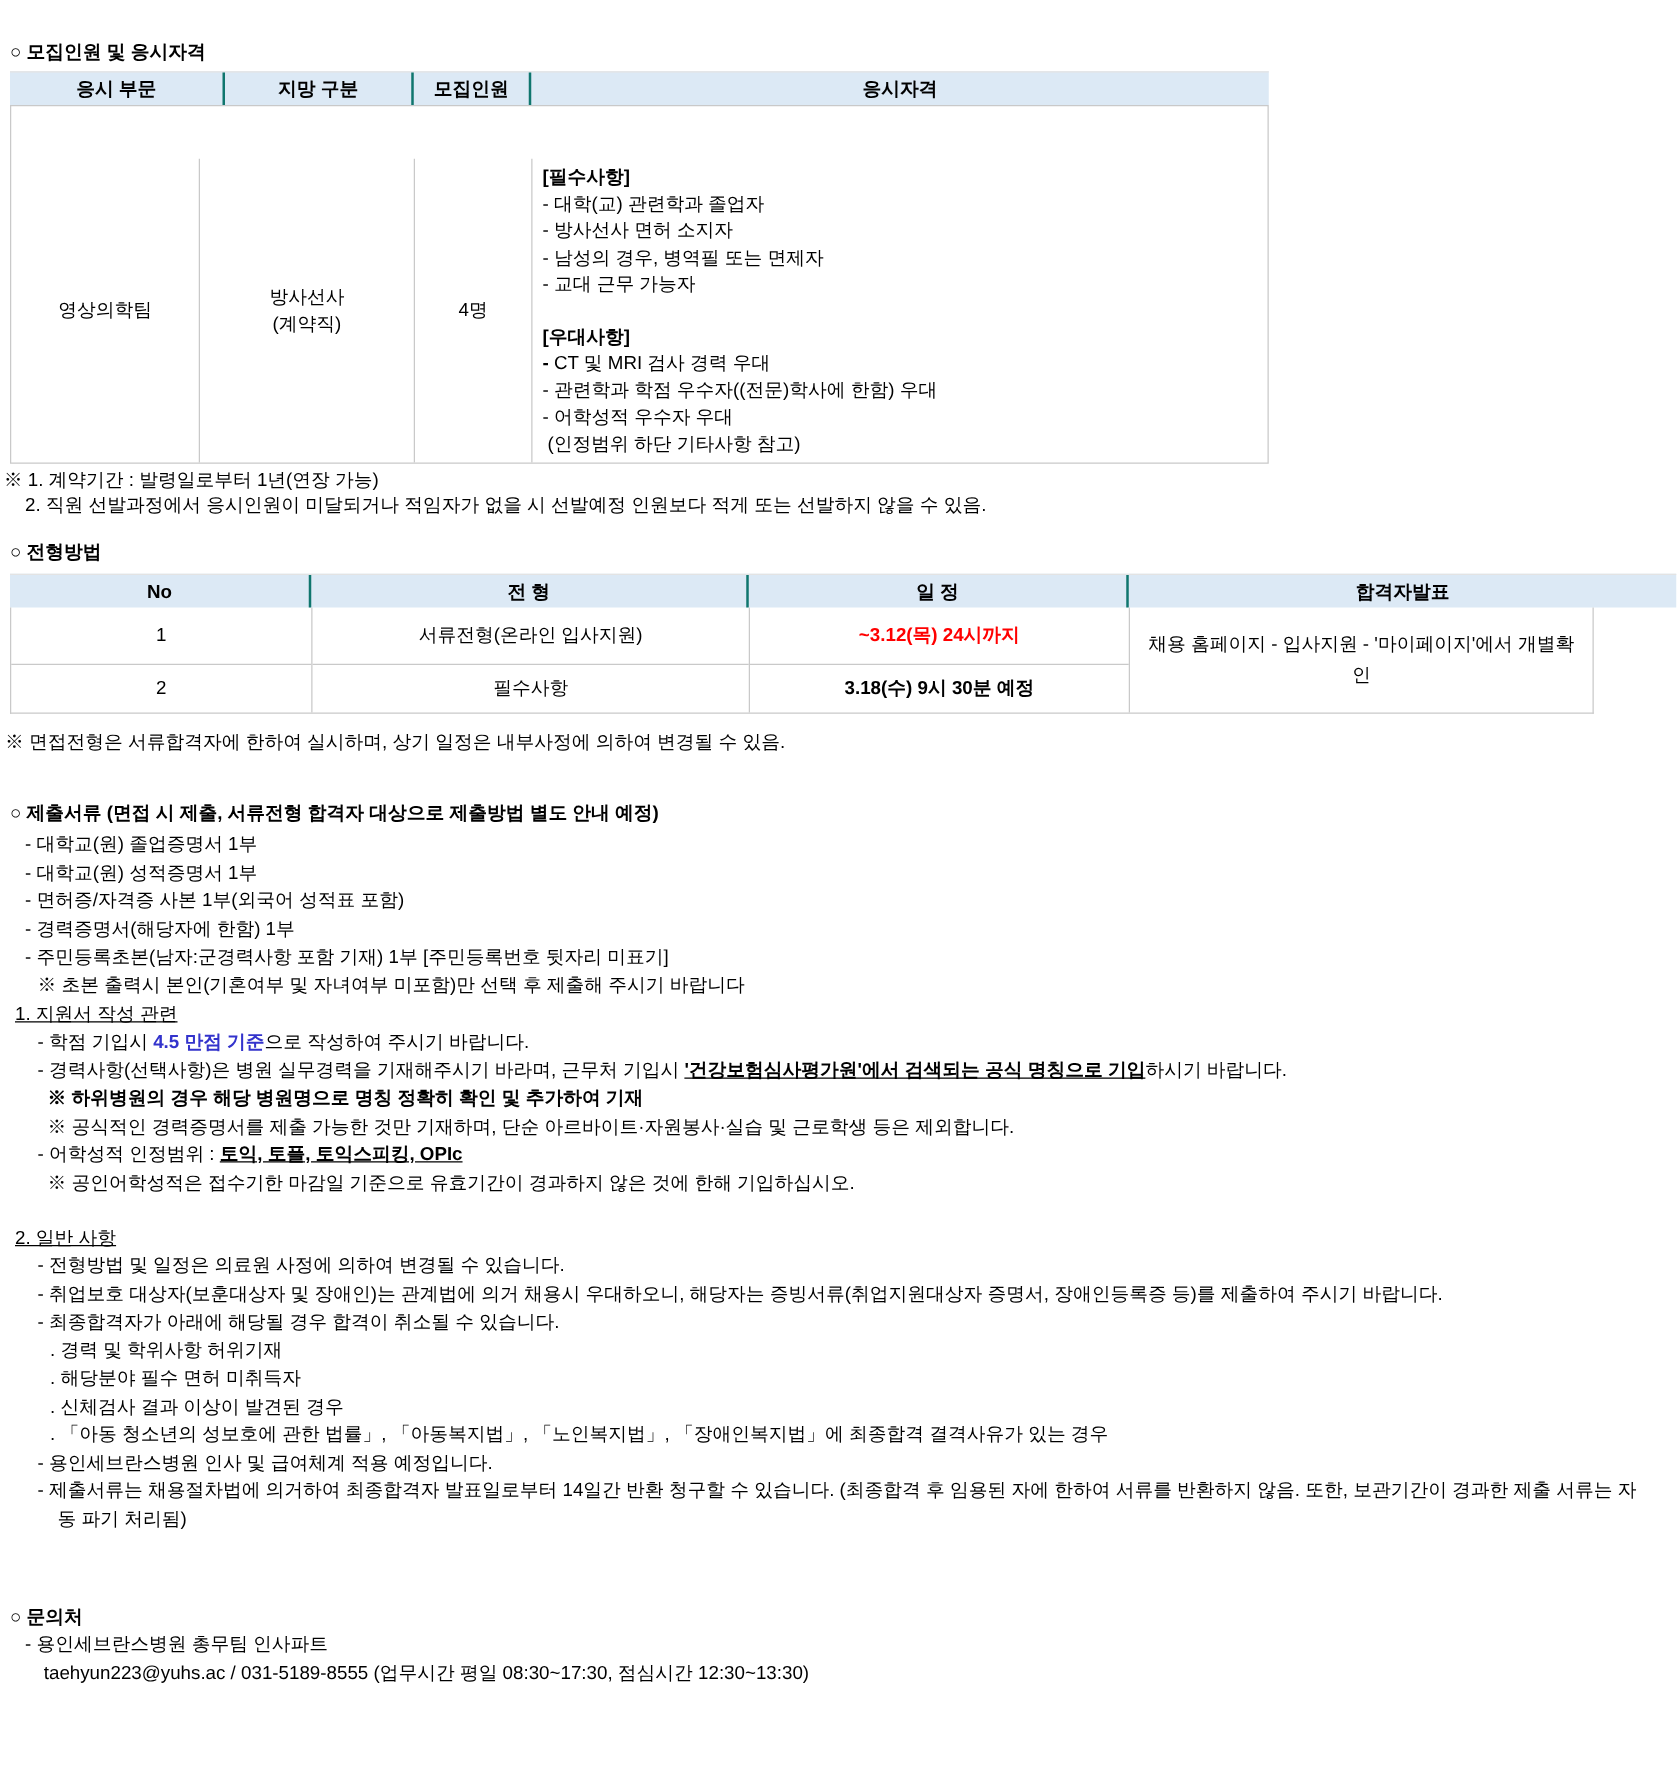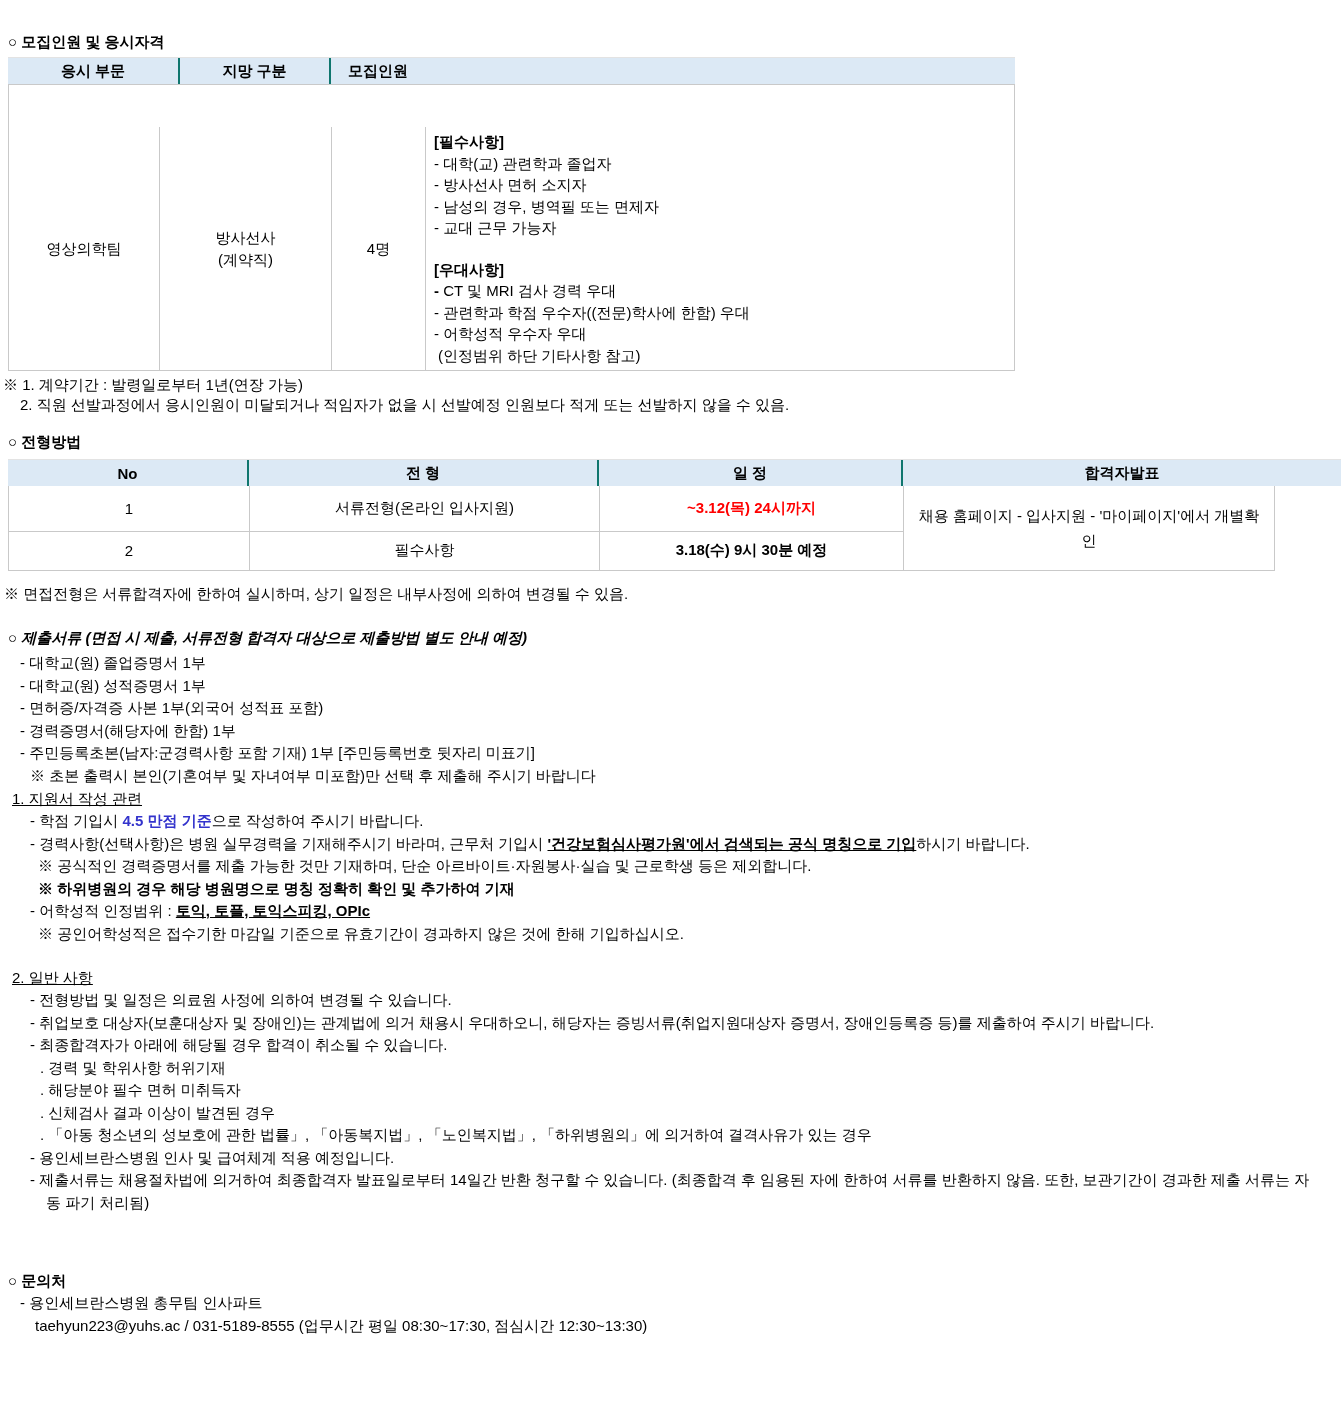--- a/index.html
+++ b/index.html
@@ -16,21 +16,21 @@
     font-size:15px;
   }
   .doc{padding:7px 0 35px 8px;}
   .bold{font-weight:700;}
   .blue-bold{color:var(--accent_blue);font-weight:700;}
   .bold-underline{font-weight:700;text-decoration:underline;}
   .page-title{font-weight:700;line-height:22px;}
   .sec-heading{font-weight:700;line-height:22px;}
   #s1-heading{margin-top:24px;}
   #s2-heading{margin-top:16px;}
-  #s3-heading{margin-top:22px;font-style:italic;}
+  #s3-heading{margin-top:35px;}
   #s4-heading{margin-top:44px;}
   #s5-heading{margin-top:56px;}
 
   
   .t1{margin-top:4px;width:1007px;}
   .thead{display:flex;background:var(--header_bg);border-top:1px solid #e3e3e3;box-sizing:border-box;}
   .thead .hc{
     box-sizing:border-box;height:26px;display:flex;align-items:center;justify-content:center;
     font-weight:700;border-right:2px solid #0f766e;
   }
@@ -91,20 +91,21 @@
 <div class="doc">
 
 
   <div class="sec-heading" id="s1-heading">○ 모집인원 및 응시자격</div>
 
   <div class="t1">
     <div class="thead">
       <div class="hc hc1">응시 부문</div>
       <div class="hc hc2">지망 구분</div>
       <div class="hc hc3">모집인원</div>
+      <div class="hc hc4">응시자격</div>
     </div>
     <div class="t1-body">
       <div class="bc bc2">영상의학팀</div>
       <div class="bc bc1">
         <div>방사선사</div>
         <div>(계약직)</div>
       </div>
       <div class="bc bc3">4명</div>
       <div class="bc bc4">
         <div class="bold">[필수사항]</div>
@@ -162,33 +163,33 @@
     <div class="s3-item">- 면허증/자격증 사본 1부(외국어 성적표 포함)</div>
     <div class="s3-item">- 경력증명서(해당자에 한함) 1부</div>
     <div class="s3-item">- 주민등록초본(남자:군경력사항 포함 기재) 1부 [주민등록번호 뒷자리 미표기]</div>
     <div class="s3-note">※ 초본 출력시 본인(기혼여부 및 자녀여부 미포함)만 선택 후 제출해 주시기 바랍니다</div>
   </div>
 
 
   <div class="sub-title">1. 지원서 작성 관련</div>
   <div class="c-line"><span>- 학점 기입시 </span><span class="blue-bold">4.5 만점 기준</span><span>으로 작성하여 주시기 바랍니다.</span></div>
   <div class="c-line"><span>- 경력사항(선택사항)은 병원 실무경력을 기재해주시기 바라며, 근무처 기입시 </span><span class="bold-underline">'건강보험심사평가원'에서 검색되는 공식 명칭으로 기입</span><span>하시기 바랍니다.</span></div>
+  <div class="c-note bold">※ 하위병원의 경우 해당 병원명으로 명칭 정확히 확인 및 추가하여 기재</div>
   <div class="c-note">※ 공식적인 경력증명서를 제출 가능한 것만 기재하며, 단순 아르바이트·자원봉사·실습 및 근로학생 등은 제외합니다.</div>
-  <div class="c-note bold">※ 하위병원의 경우 해당 병원명으로 명칭 정확히 확인 및 추가하여 기재</div>
   <div class="c-line"><span>- 어학성적 인정범위 : </span><span class="bold-underline">토익, 토플, 토익스피킹, OPIc</span></div>
   <div class="c-note">※ 공인어학성적은 접수기한 마감일 기준으로 유효기간이 경과하지 않은 것에 한해 기입하십시오.</div>
 
   <div class="sub-title" id="sub2-title">2. 일반 사항</div>
   <div class="c-line">- 전형방법 및 일정은 의료원 사정에 의하여 변경될 수 있습니다.</div>
   <div class="c-line">- 취업보호 대상자(보훈대상자 및 장애인)는 관계법에 의거 채용시 우대하오니, 해당자는 증빙서류(취업지원대상자 증명서, 장애인등록증 등)를 제출하여 주시기 바랍니다.</div>
   <div class="c-line">- 최종합격자가 아래에 해당될 경우 합격이 취소될 수 있습니다.</div>
   <div class="c-subitem">. 경력 및 학위사항 허위기재</div>
   <div class="c-subitem">. 해당분야 필수 면허 미취득자</div>
   <div class="c-subitem">. 신체검사 결과 이상이 발견된 경우</div>
-  <div class="c-subitem">. 「아동 청소년의 성보호에 관한 법률」, 「아동복지법」, 「노인복지법」, 「하위병원의」에 의거하여 결격사유가 있는 경우</div>
+  <div class="c-subitem">. 「아동 청소년의 성보호에 관한 법률」, 「아동복지법」, 「노인복지법」, 「장애인복지법」에 최종합격 결격사유가 있는 경우</div>
   <div class="c-line">- 용인세브란스병원 인사 및 급여체계 적용 예정입니다.</div>
   <div class="c-line">- 제출서류는 채용절차법에 의거하여 최종합격자 발표일로부터 14일간 반환 청구할 수 있습니다. (최종합격 후 임용된 자에 한하여 서류를 반환하지 않음. 또한, 보관기간이 경과한 제출 서류는 자</div>
   <div class="c-wrap2">동 파기 처리됨)</div>
 
   <div class="sec-heading" id="s5-heading">○ 문의처</div>
   <div class="contact-dept">- 용인세브란스병원 총무팀 인사파트</div>
   <div class="contact-info">taehyun223@yuhs.ac  /  031-5189-8555 (업무시간 평일 08:30~17:30, 점심시간 12:30~13:30)</div>
 
 </div>
 

